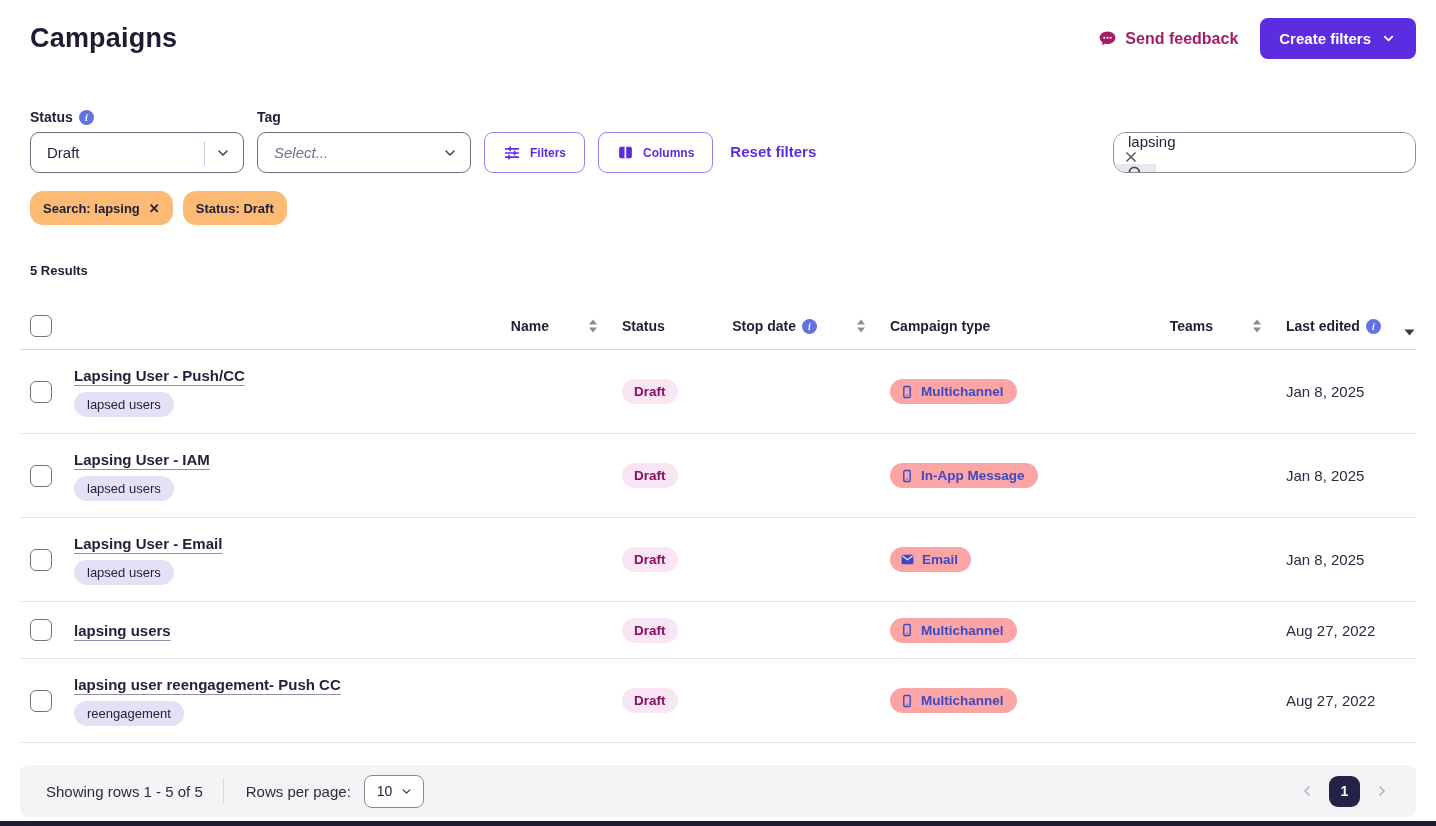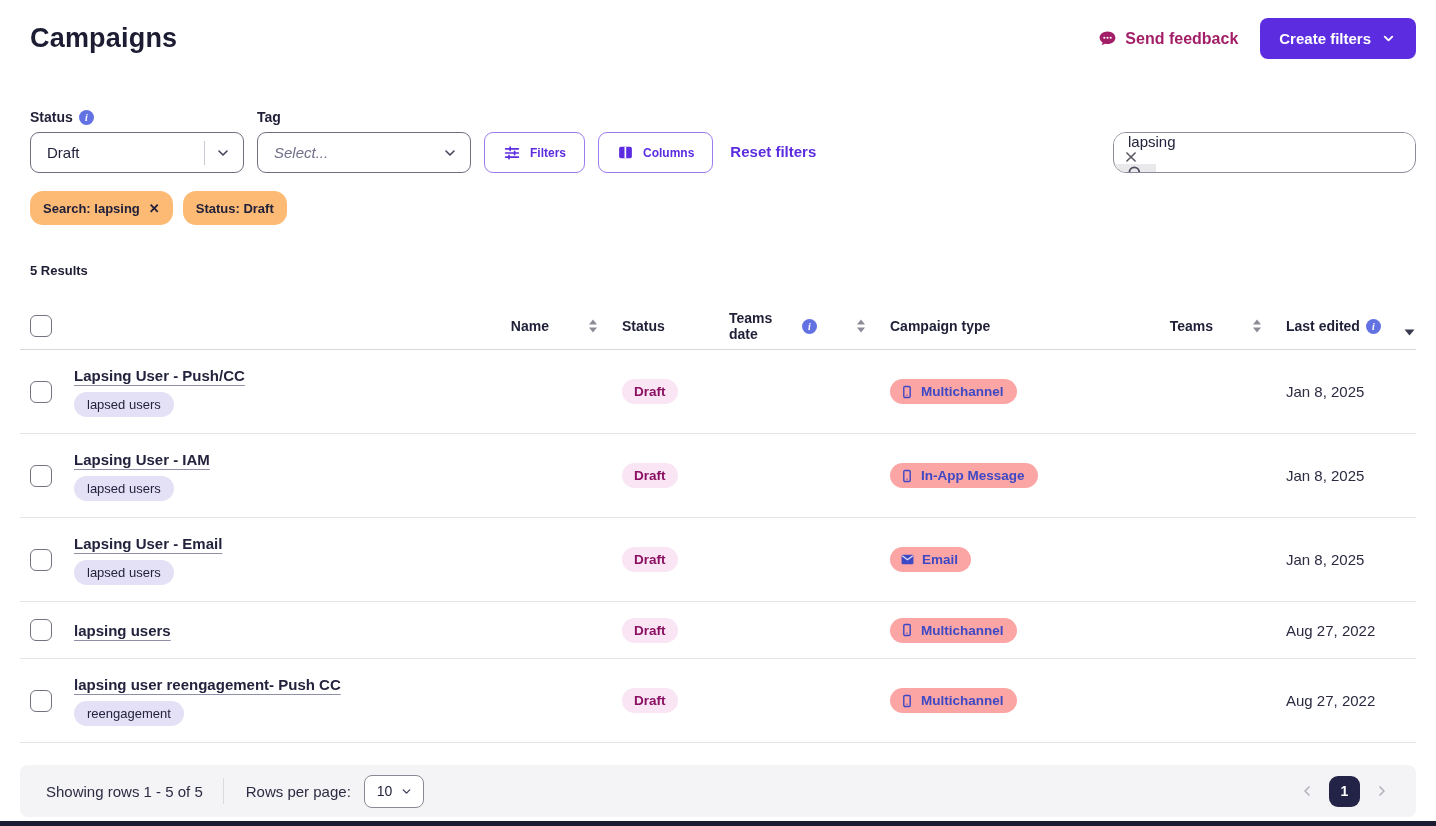--- a/index.html
+++ b/index.html
@@ -212,21 +212,21 @@
               <path d="M5 0.5l4 5H1z" fill="#8b8b98"></path>
               <path d="M5 13.5l4-5H1z" fill="#8b8b98"></path>
             </svg>
         </span>
       </div>
       <div class="th">
         <span>Status</span>
       </div>
       <div class="th spread">
         <span class="th-left">
-          <span>Teams date</span>
+          <span>Stop date</span>
           <span class="info-icon">i</span>
         </span>
         <span class="sort-icon">
           <svg width="10" height="14" viewBox="0 0 10 14">
               <path d="M5 0.5l4 5H1z" fill="#8b8b98"></path>
               <path d="M5 13.5l4-5H1z" fill="#8b8b98"></path>
             </svg>
         </span>
       </div>
       <div class="th">

